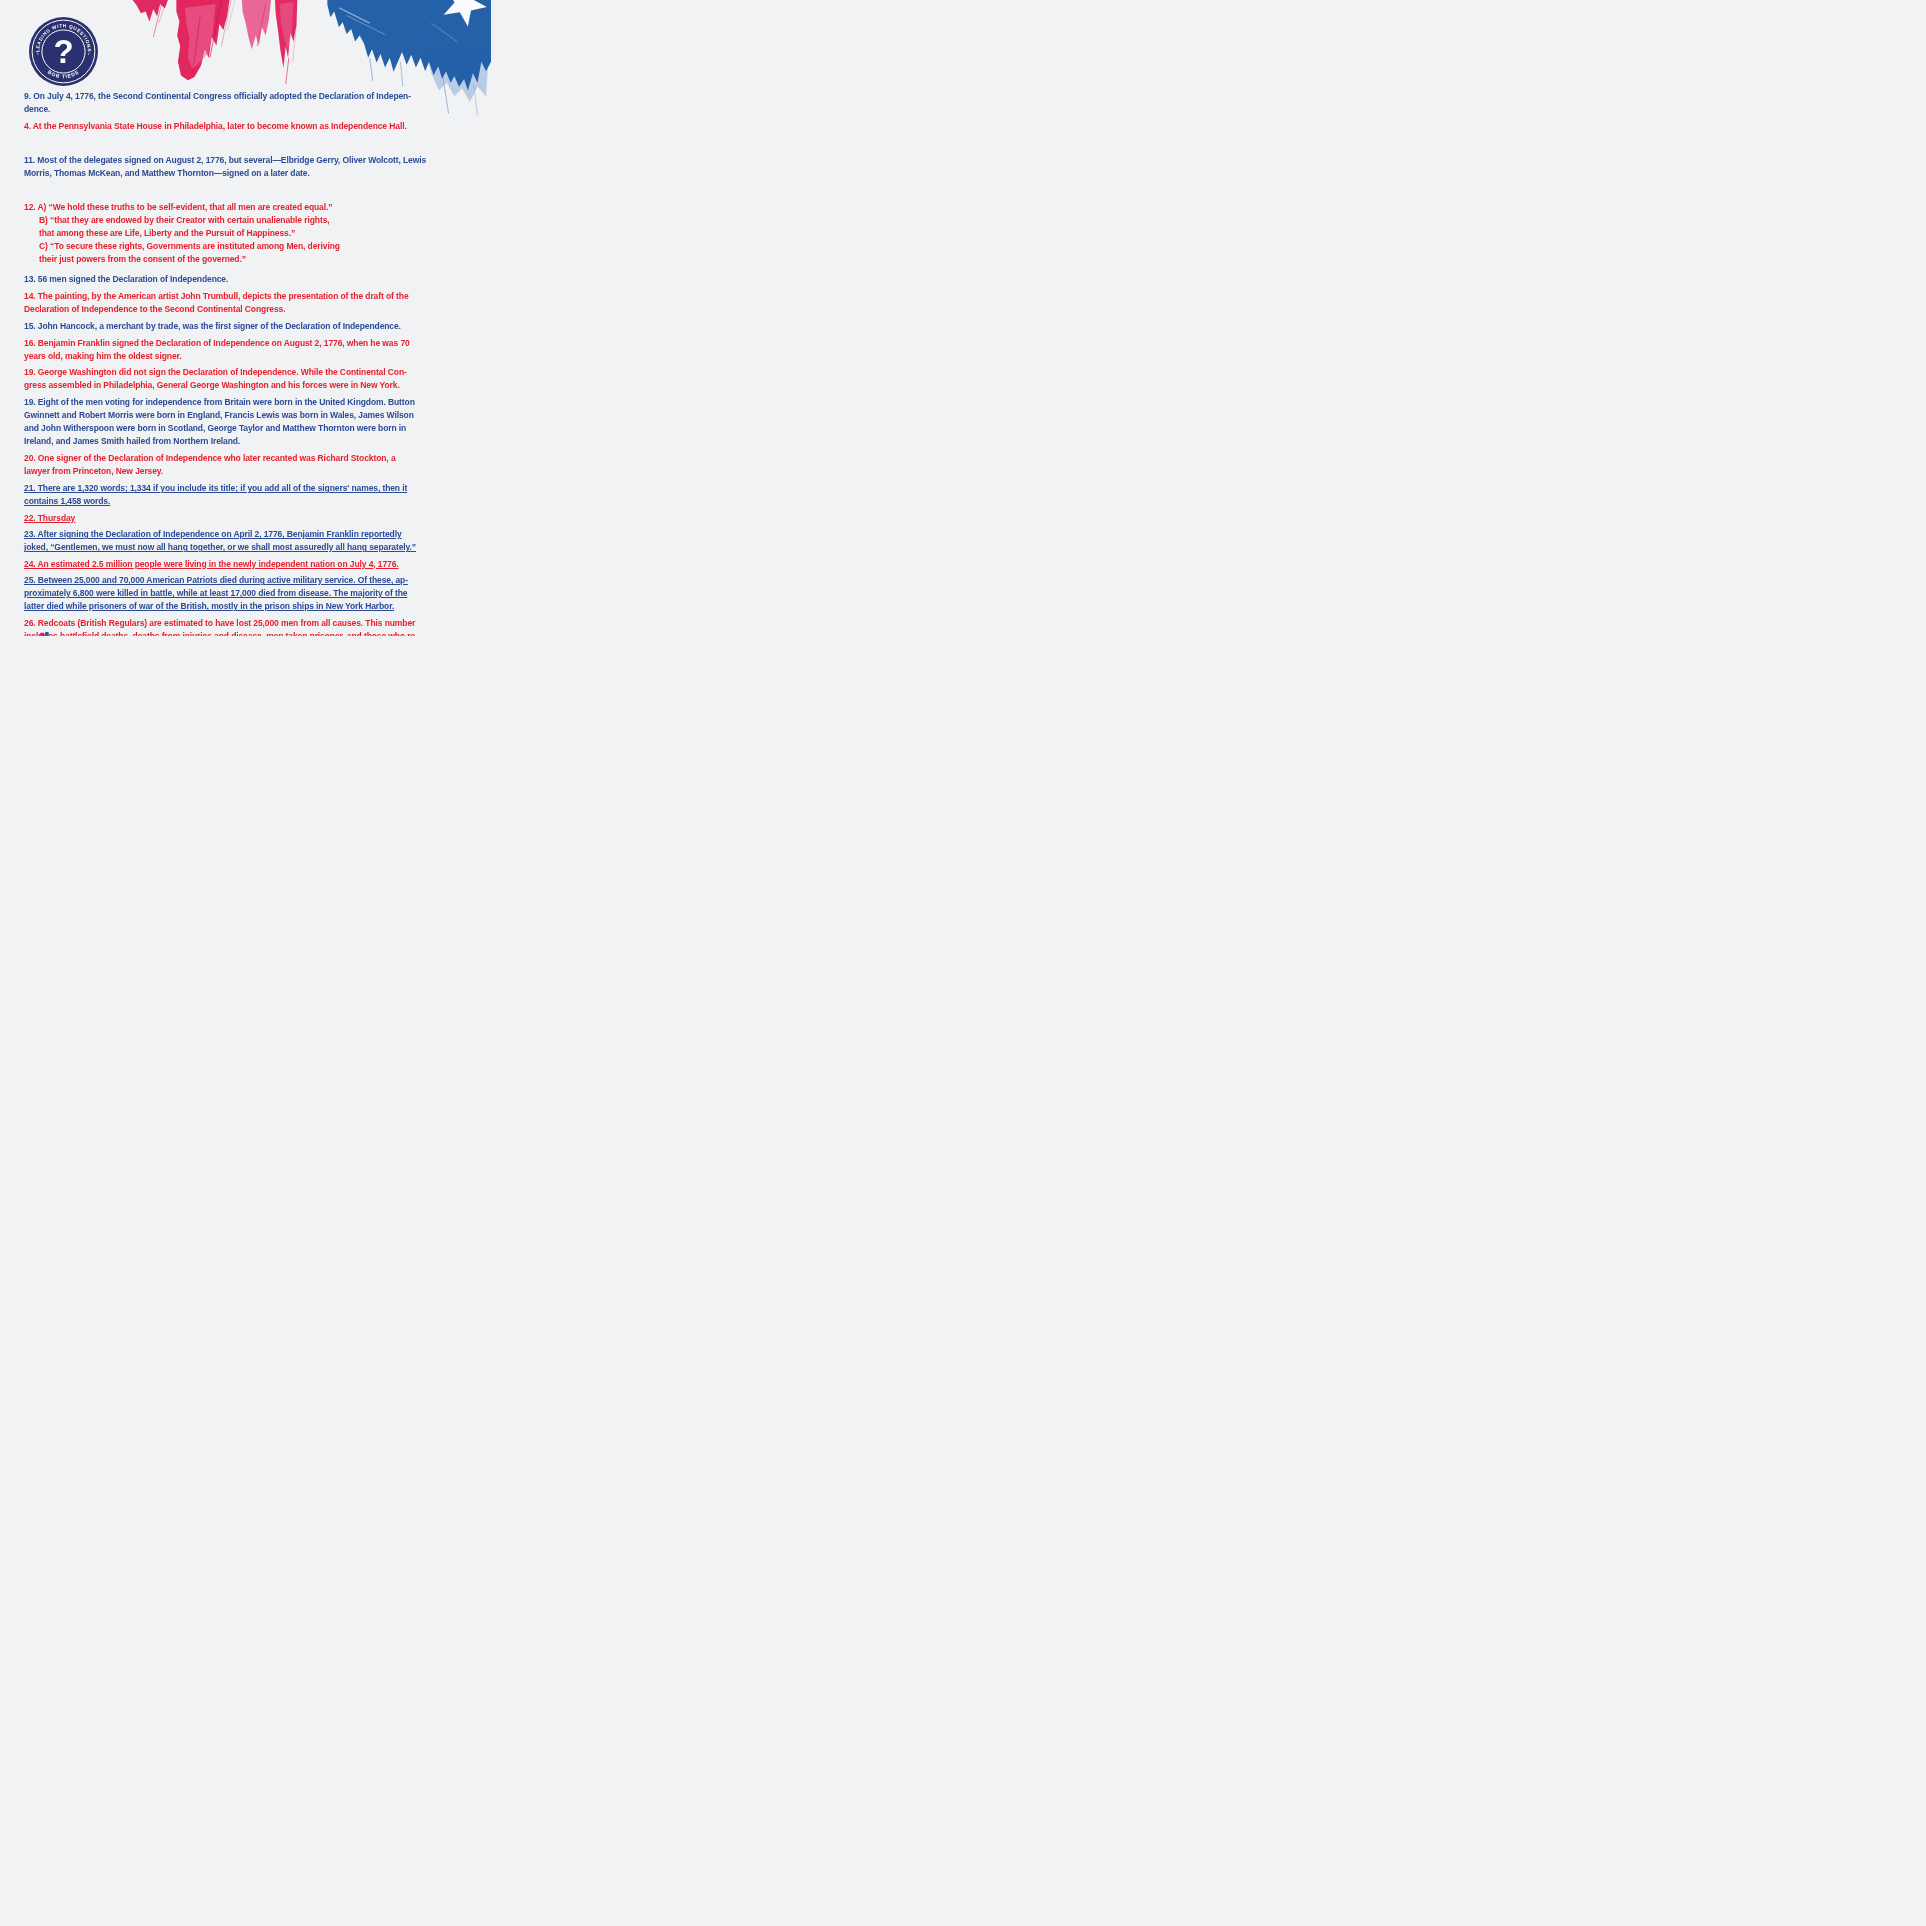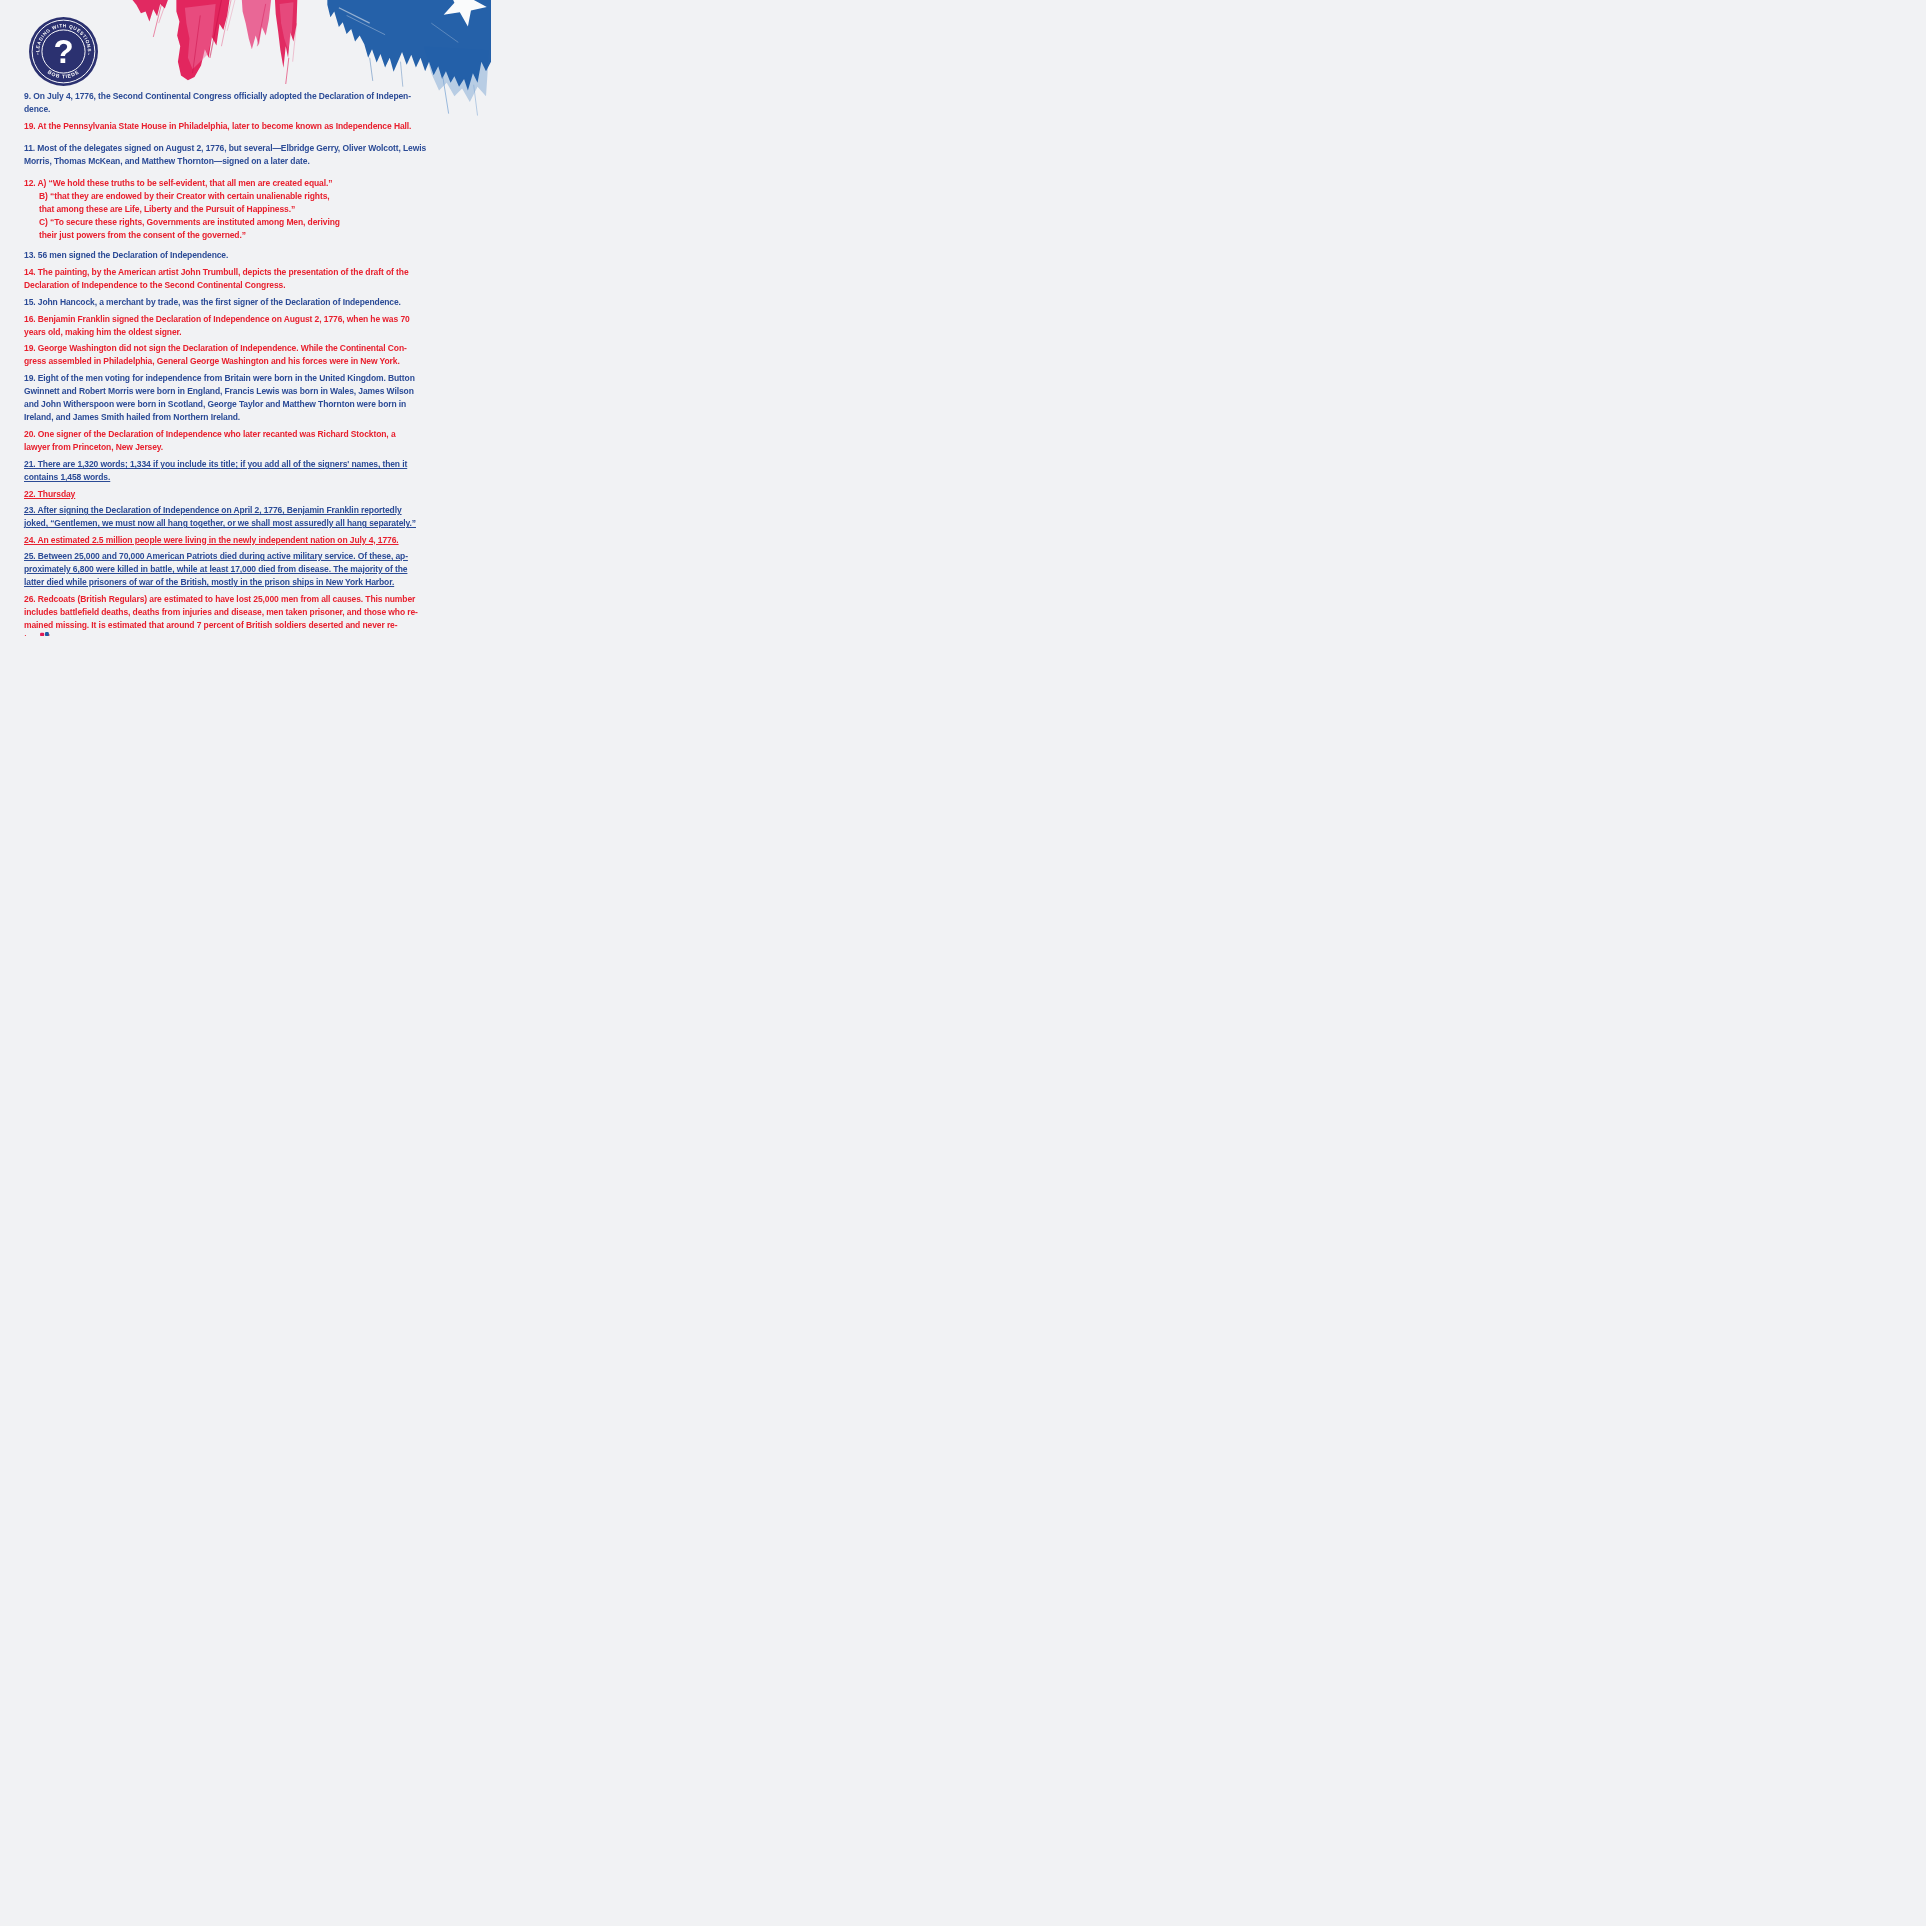--- a/index.html
+++ b/index.html
@@ -41,21 +41,21 @@
   p.item{
     margin:0 0 3.9px 0;
     font-size:8.5px;
     font-weight:700;
     line-height:13px;
     letter-spacing:-0.1px;
     white-space:pre-line;
     color:var(--blue);
   }
   p.item[data-color="red"]{color:var(--red);}
-  p.item.gap-lg{margin-top:9px;margin-bottom:7px;}
+  p.item.gap-lg{margin-top:21px;margin-bottom:7px;}
   p.item.hang{padding-left:15px;text-indent:-15px;}
   p.item.tight{margin-bottom:3.5px;text-decoration:underline;}
   .bottom-cut{
     position:absolute;left:40px;bottom:0;width:10px;height:4.2px;
   }
 </style>
 </head>
 <body>
 
 <svg class="decor" viewBox="0 0 1275 340" aria-hidden="true">
@@ -109,21 +109,21 @@
   </text>
   <text class="arc-text-bottom">
     <textPath href="#arcBottom" startOffset="50%" text-anchor="middle">BOB TIEDE</textPath>
   </text>
   <text class="qmark" x="88" y="118" text-anchor="middle">?</text>
 </svg>
 
 <div class="content">
   <p class="item" data-color="blue">9. On July 4, 1776,  the Second Continental Congress officially adopted the Declaration of Indepen-
 dence.</p>
-  <p class="item" data-color="red">19. At the Pennsylvania State House in Philadelphia, later to become known as Independence Hall.</p>
+  <p class="item" data-color="red">4. At the Pennsylvania State House in Philadelphia, later to become known as Independence Hall.</p>
   <p class="item gap-lg" data-color="blue">11. Most of the delegates signed on August 2, 1776, but several—Elbridge Gerry, Oliver Wolcott, Lewis
 Morris, Thomas McKean, and Matthew Thornton—signed on a later date.</p>
   <p class="item gap-lg hang" data-color="red">12. A) “We hold these truths to be self-evident, that all men are created equal.”
 B) “that they are endowed by their Creator with certain unalienable rights,
 that among these are Life, Liberty and the Pursuit of Happiness.”
 C) “To secure these rights, Governments are instituted among Men, deriving
 their just powers from the consent of the governed.”</p>
   <p class="item" data-color="blue">13. 56 men signed the Declaration of Independence.</p>
   <p class="item" data-color="red">14. The painting, by the American artist John Trumbull, depicts the presentation of the draft of the
 Declaration of Independence to the Second Continental Congress.</p>

